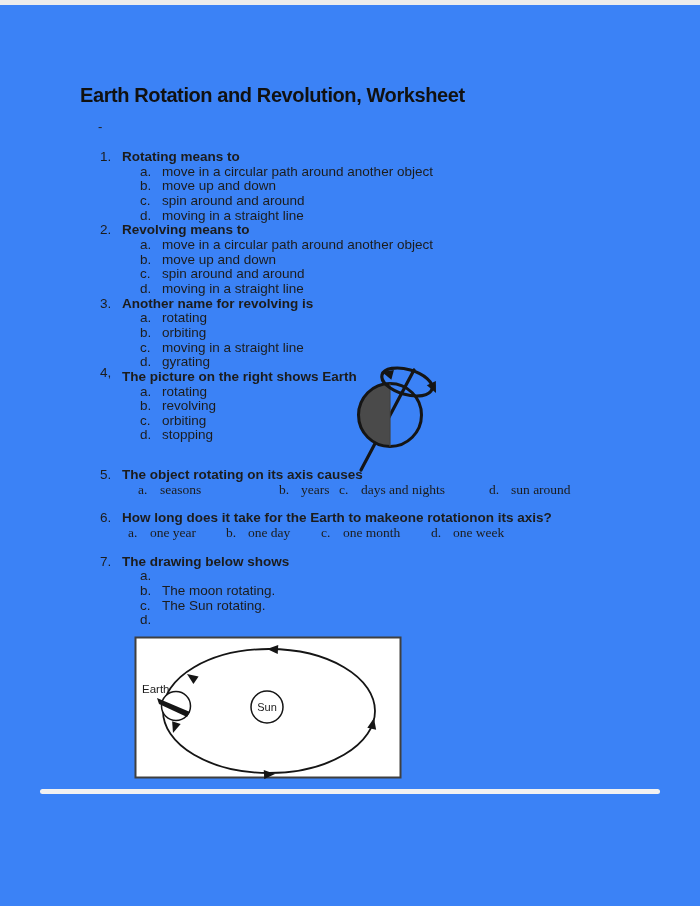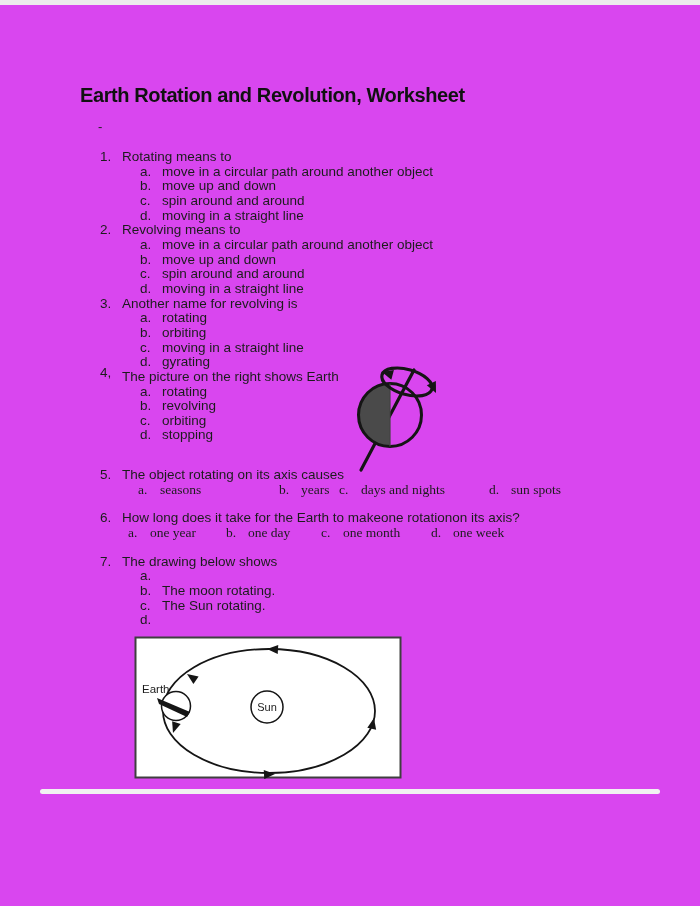--- a/index.html
+++ b/index.html
@@ -1,34 +1,34 @@
 <!DOCTYPE html>
 <html><head>
 <meta charset="utf-8">
 <style>
   html,body{margin:0;padding:0;background:#ffffff;}
   .page{
-    position:relative;width:700px;height:906px;background:#d946ef;overflow:hidden;
+    position:relative;width:700px;height:906px;background:#3b82f6;overflow:hidden;
     font-family:"Liberation Sans",sans-serif;color:#1c1c1c;
   }
   .scan-strip{position:absolute;left:0;top:0;width:700px;height:5px;background:#ececec;}
   .scan-smudge{position:absolute;left:40px;top:789px;width:620px;height:5px;background:#f1f1f1;border-radius:3px;}
   .title{
     position:absolute;left:80px;top:84px;margin:0;
     font-size:20px;font-weight:700;letter-spacing:-0.4px;color:#111;
   }
   .stray{position:absolute;left:98px;top:119px;font-size:13px;color:#222;}
   .questions{
     position:absolute;left:100px;top:150px;width:500px;
     font-size:13.5px;line-height:14.65px;
   }
   .qline{display:flex;}
   .qnum{width:22px;flex:none;}
   .qnum.raised{position:relative;top:-4px;}
-  .qtext{flex:1;}
+  .qtext{flex:1;font-weight:bold;}
   .opts{margin-left:40px;}
   .opt{display:flex;}
   .olet{width:22px;flex:none;}
   .opts-inline{white-space:nowrap;}
   .q5 .opts-inline{margin-left:38px;}
   .q6 .opts-inline{margin-left:28px;}
   .iopt{display:inline-block;font-family:Liberation Serif, serif;}
   .iopt .olet{display:inline-block;width:22px;}
   .q5 .iopt:nth-child(1){width:97px;}
   .q5 .iopt:nth-child(2){width:60px;padding-left:44px;}
@@ -154,21 +154,21 @@
           </div>
       </div>
     </section>
 
     <section class="q5">
       <div class="qline">
         <span class="qnum">5.</span>
         <span class="qtext">The object rotating on its axis causes</span>
       </div>
       <div class="opts-inline">
-        <span class="iopt"><span class="olet">a.</span><span>seasons</span></span><span class="iopt"><span class="olet">b.</span><span>years</span></span><span class="iopt"><span class="olet">c.</span><span>days and nights</span></span><span class="iopt"><span class="olet">d.</span><span>sun spots</span></span>
+        <span class="iopt"><span class="olet">a.</span><span>seasons</span></span><span class="iopt"><span class="olet">b.</span><span>years</span></span><span class="iopt"><span class="olet">c.</span><span>days and nights</span></span><span class="iopt"><span class="olet">d.</span><span>sun around</span></span>
       </div>
     </section>
 
     <section class="q6">
       <div class="qline">
         <span class="qnum">6.</span>
         <span class="qtext">How long does it take for the Earth to makeone rotationon its axis?</span>
       </div>
       <div class="opts-inline">
         <span class="iopt"><span class="olet">a.</span><span>one year</span></span><span class="iopt"><span class="olet">b.</span><span>one day</span></span><span class="iopt"><span class="olet">c.</span><span>one month</span></span><span class="iopt"><span class="olet">d.</span><span>one week</span></span>

